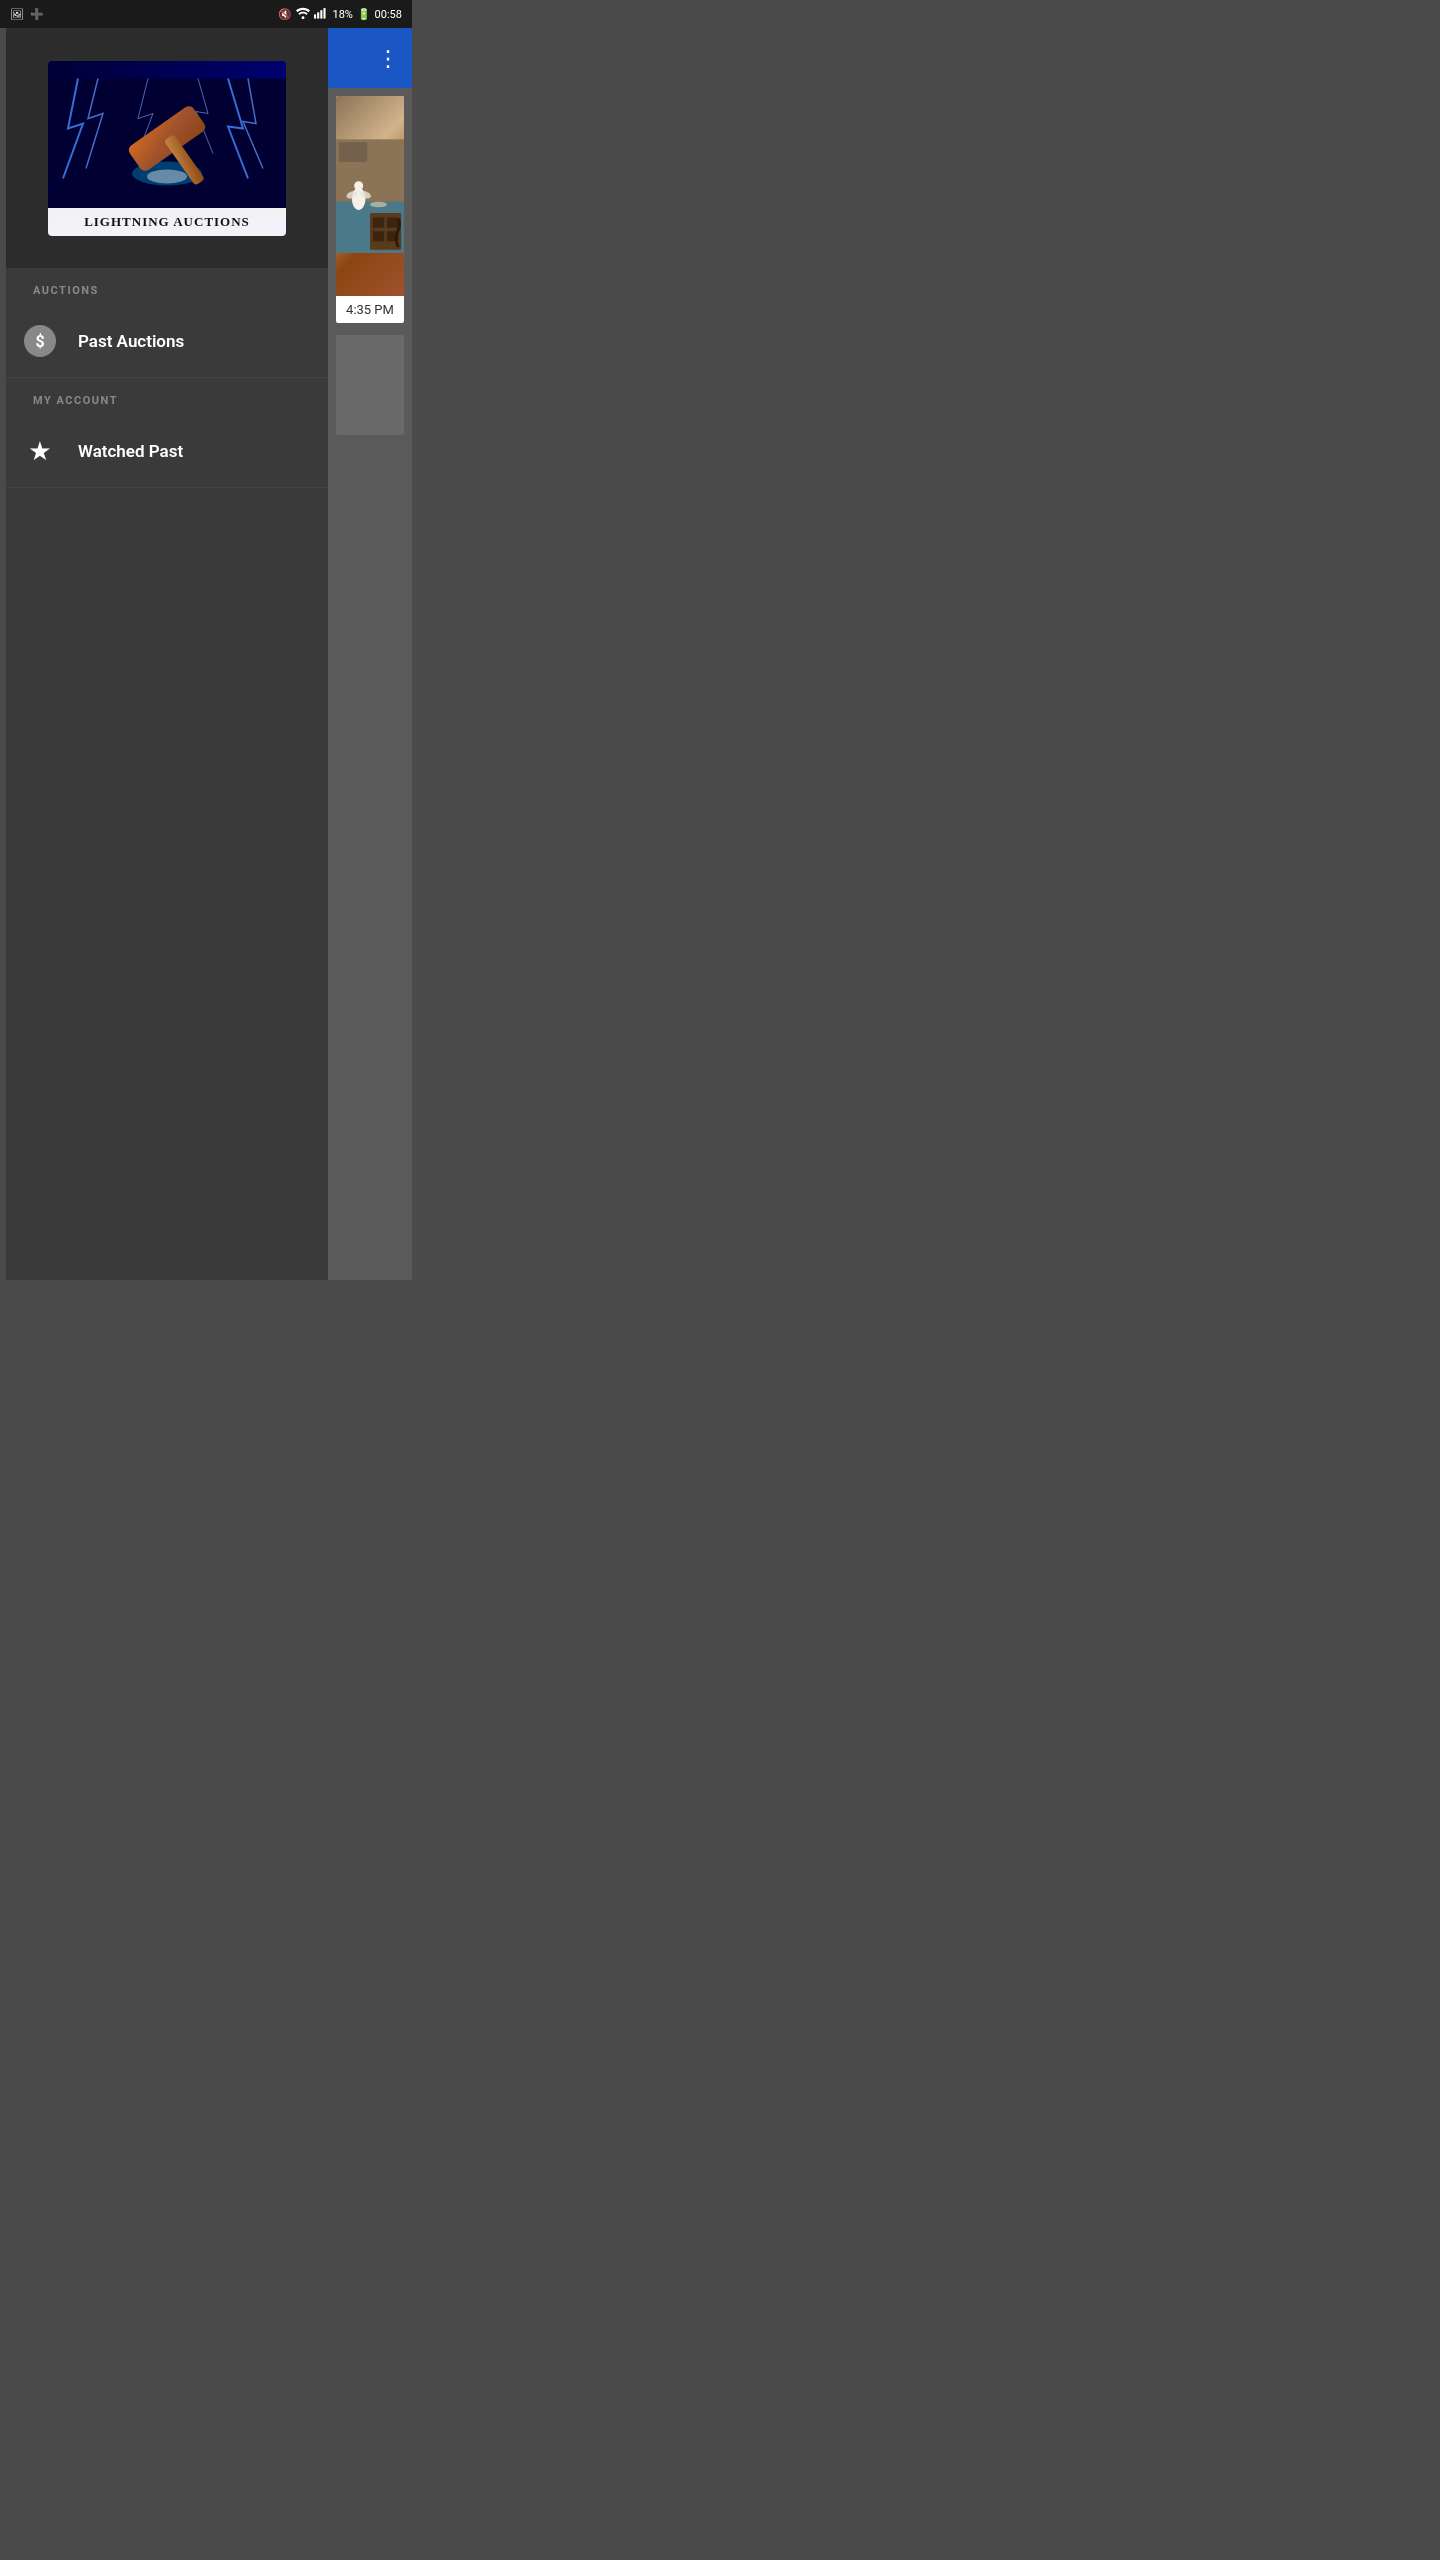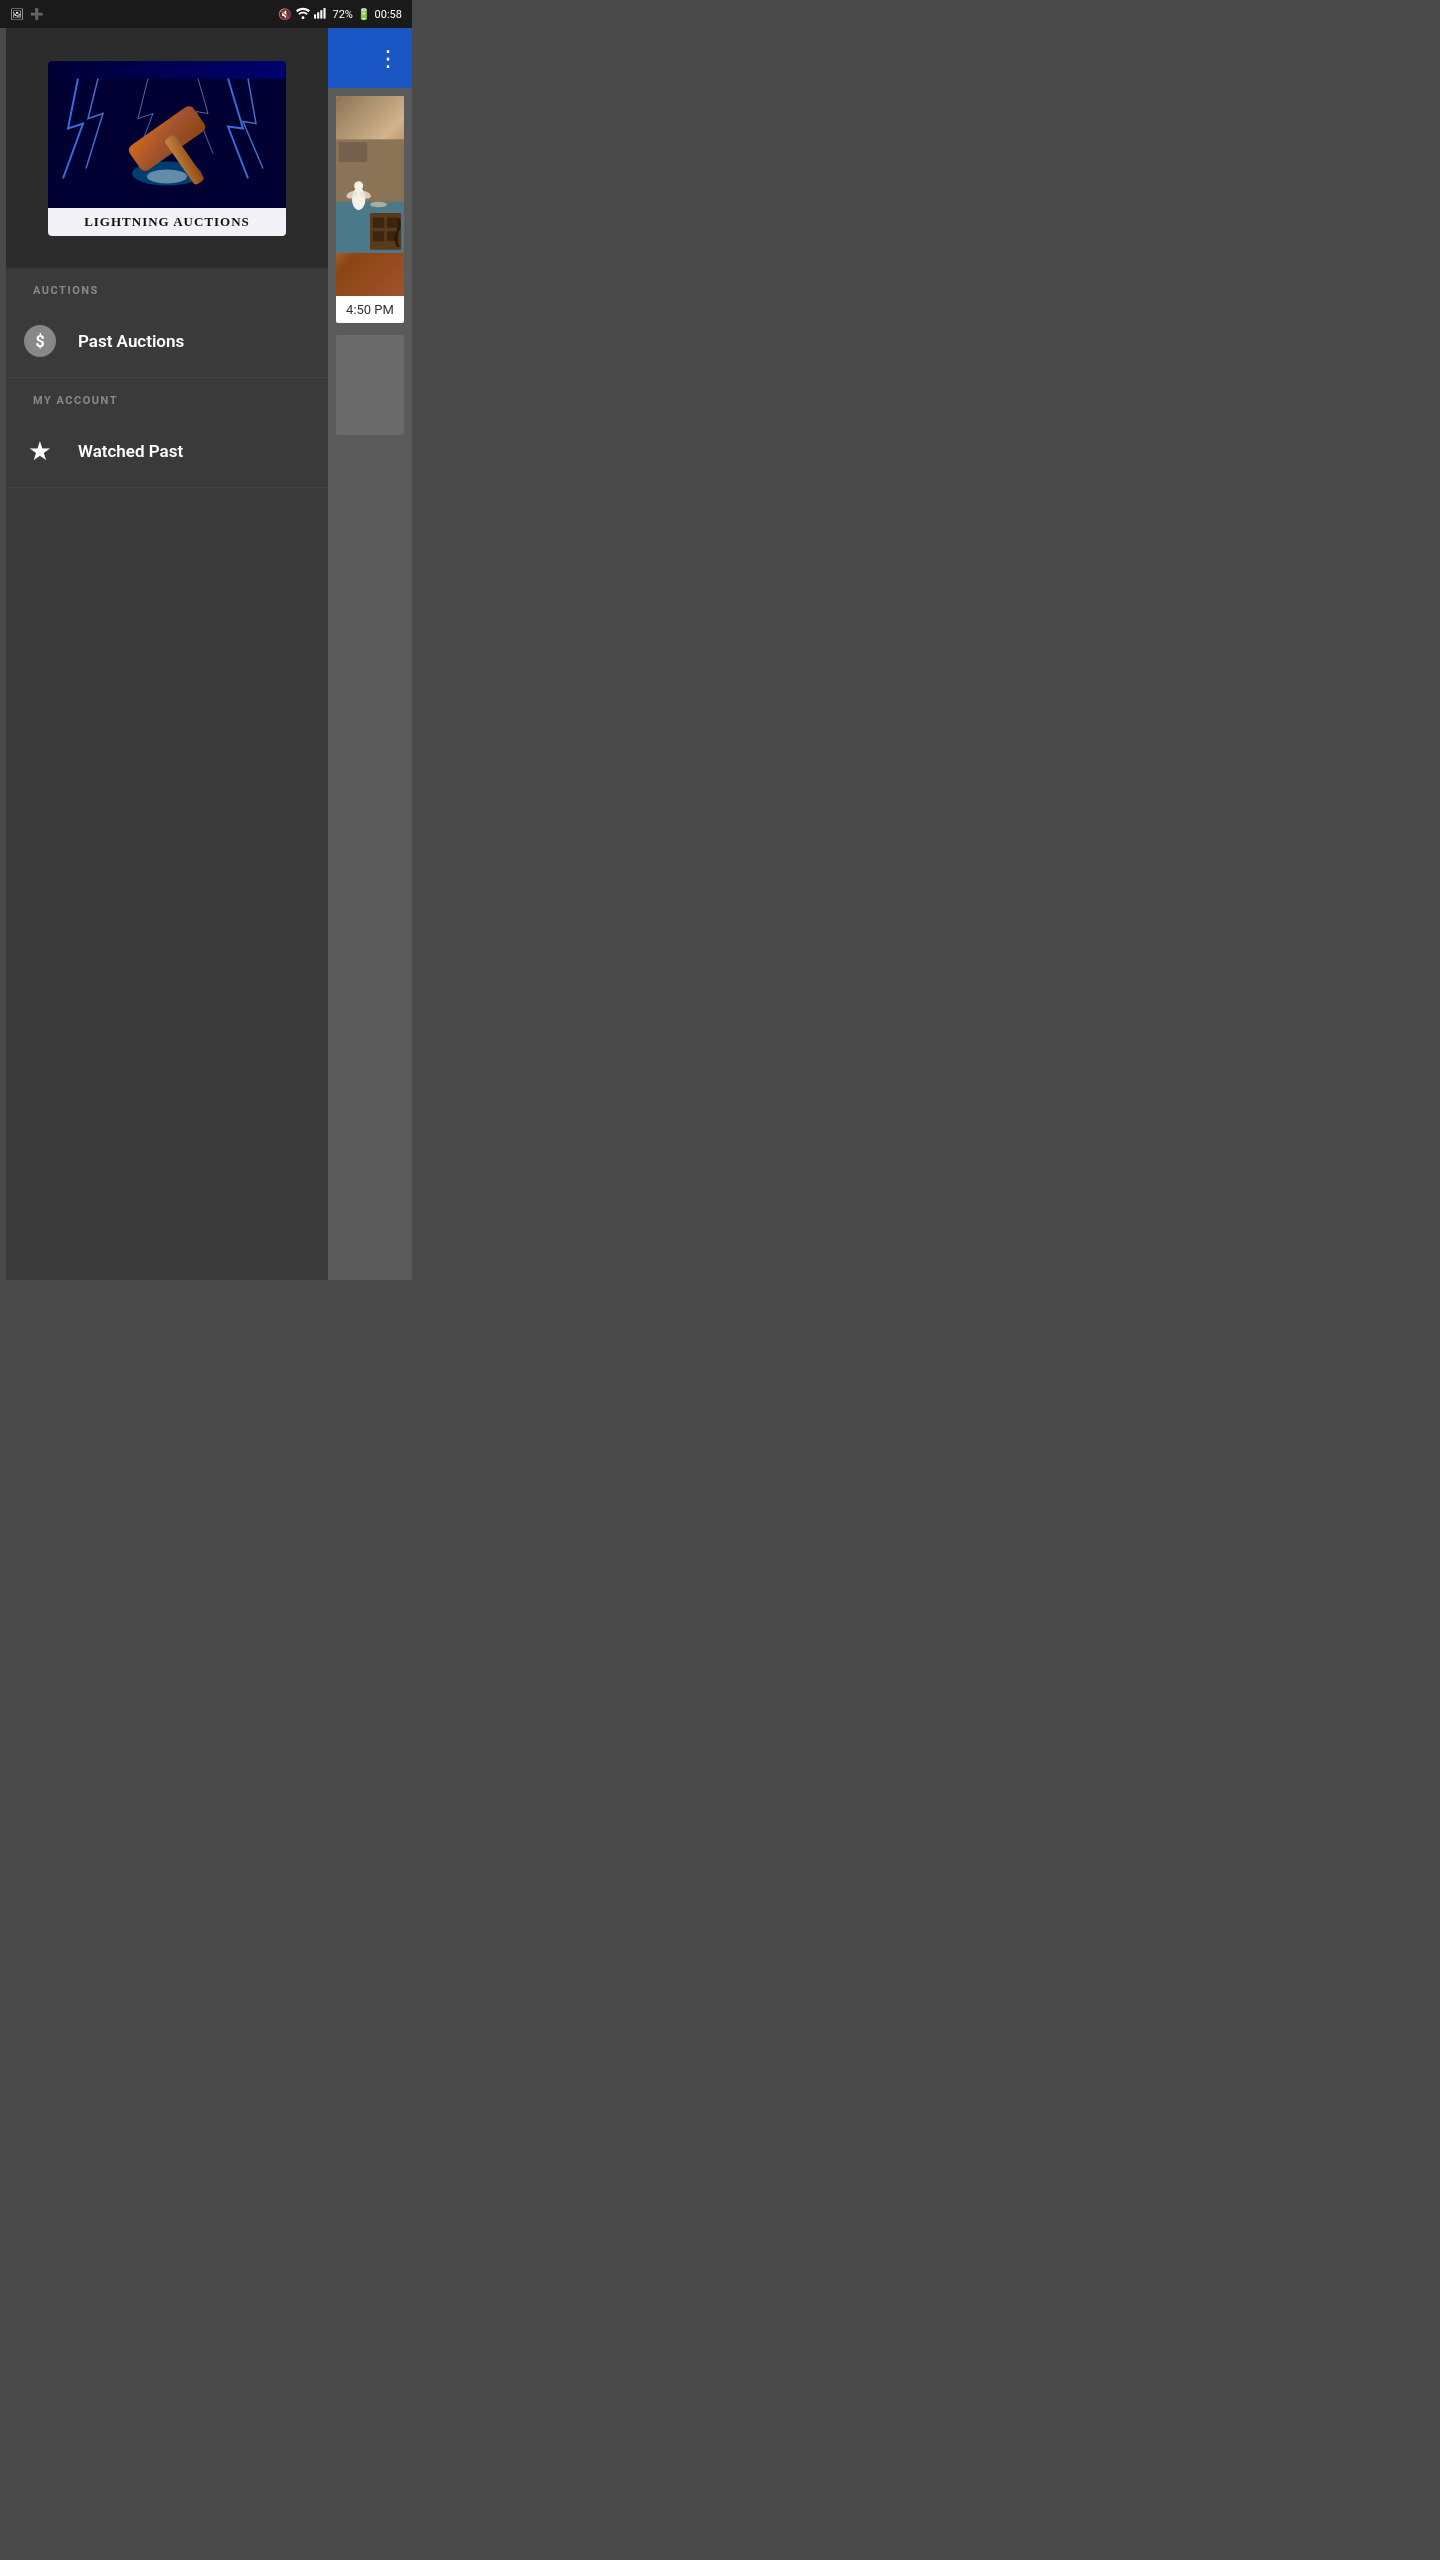--- a/index.html
+++ b/index.html
@@ -246,21 +246,21 @@
       </svg>
     </span>
     <span class="status-text">
       <svg width="14" height="12" viewBox="0 0 20 16" fill="white">
         <rect x="0" y="10" width="3" height="6"></rect>
         <rect x="4.5" y="7" width="3" height="9"></rect>
         <rect x="9" y="4" width="3" height="12"></rect>
         <rect x="13.5" y="1" width="3" height="15"></rect>
       </svg>
     </span>
-    <span class="status-text">72%</span>
+    <span class="status-text">18%</span>
     <span class="status-text">🔋</span>
     <span class="status-text">00:58</span>
   </div>
 </div>
 
 <div class="main-container">
 
   <div class="drawer">
 
     <div class="drawer-header">
@@ -350,19 +350,19 @@
           <rect x="90" y="138" width="20" height="18" rx="1" fill="#3a2510"></rect>
           <rect x="65" y="162" width="20" height="18" rx="1" fill="#3a2510"></rect>
           <rect x="90" y="162" width="20" height="18" rx="1" fill="#3a2510"></rect>
 
           <path d="M110 140 Q115 150 108 165 Q103 175 110 190" stroke="#2a1a0a" stroke-width="5" fill="none"></path>
 
           <ellipse cx="75" cy="115" rx="15" ry="5" fill="#d4c4a8" opacity="0.7"></ellipse>
           <rect x="5" y="5" width="50" height="35" rx="2" fill="#6a5a4a" opacity="0.7"></rect>
         </svg>
       </div>
-      <div class="auction-time">4:50 PM</div>
+      <div class="auction-time">4:35 PM</div>
     </div>
 
     <div style="margin: 4px 8px; height: 100px; background: #6a6a6a; border-radius: 2px;"></div>
   </div>
 
 </div>
 
 </body></html>

